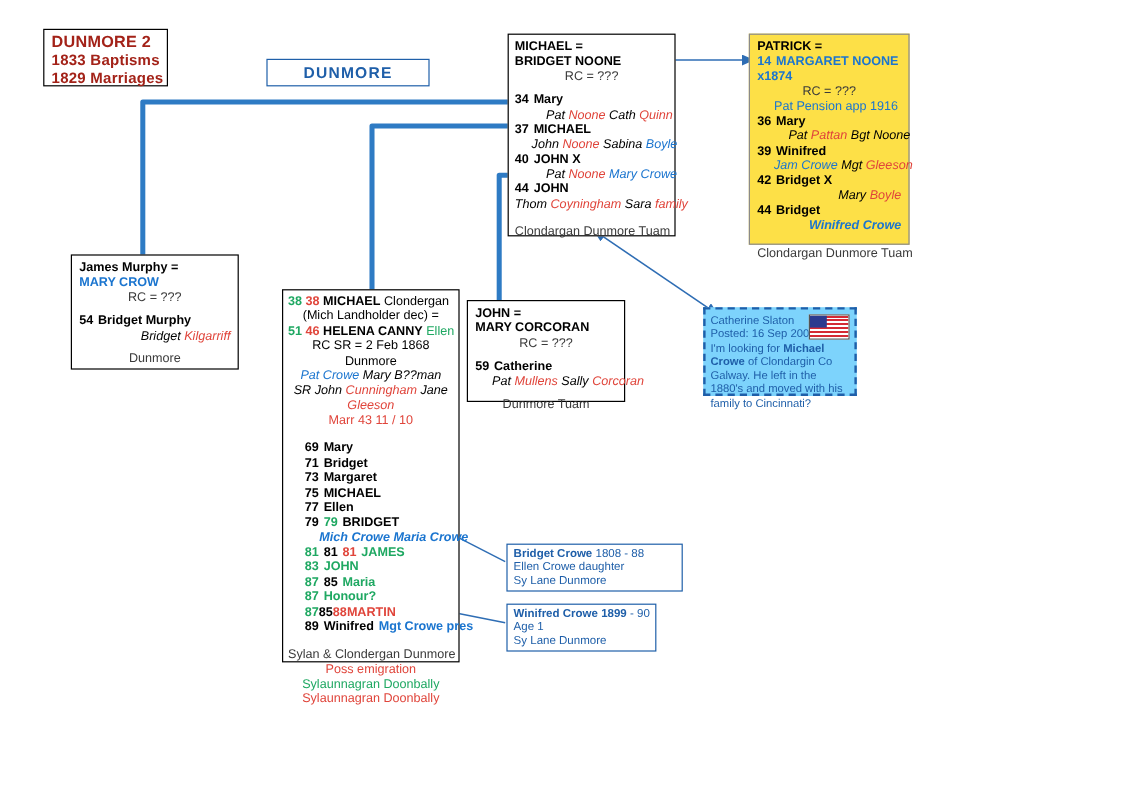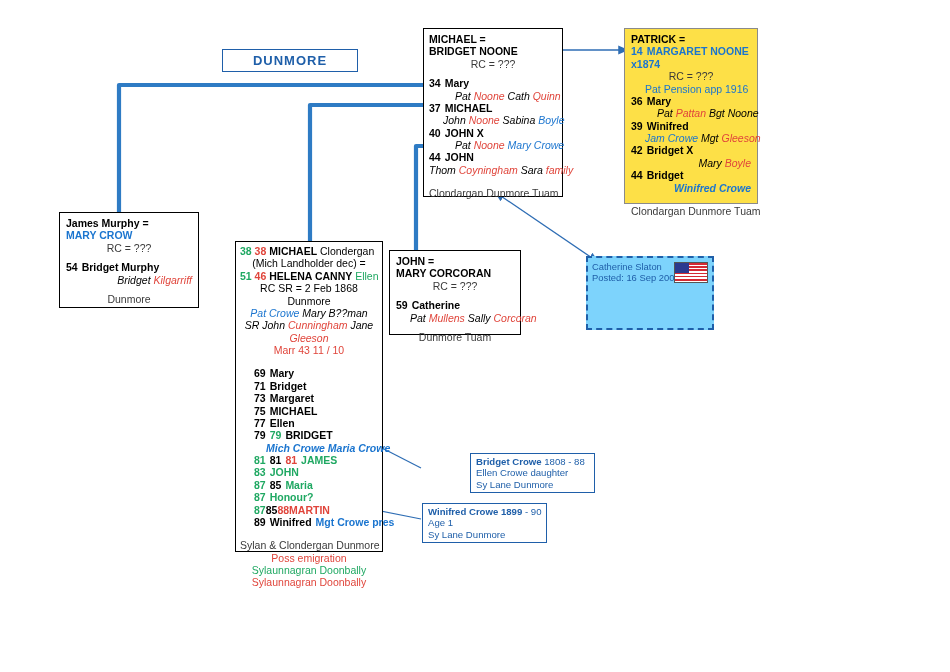--- a/index.html
+++ b/index.html
@@ -66,21 +66,21 @@
   #note-slaton{left:586px;top:256px;width:128px;height:74px;padding:3px 4px;}
   #note-slaton .ln{font-size:9.4px;color:#1F5FA9;line-height:1.22;white-space:normal;}
 
   
   .flag{position:absolute;right:4px;top:4px;width:32px;height:19px;border:1px solid #555;overflow:hidden;background:#fff;}
   .flag .stripes{position:absolute;left:0;top:0;width:32px;height:19px;
     background:repeating-linear-gradient(to bottom,#D42A34 0px,#D42A34 1.6px,#ffffff 1.6px,#ffffff 3.2px);}
   .flag .canton{position:absolute;left:0;top:0;width:14px;height:10px;background:#2B3A8F;}
 
   
-  #box-bridget-crowe{left:422px;top:453px;width:125px;height:40px;padding:2px 5px;margin-left:48px;}
+  #box-bridget-crowe{left:422px;top:453px;width:147px;height:40px;padding:2px 5px;}
   #box-bridget-crowe .ln{font-size:9.6px;color:#1F5FA9;}
   #box-winifred-crowe{left:422px;top:503px;width:125px;height:40px;padding:2px 5px;}
   #box-winifred-crowe .ln{font-size:9.6px;color:#1F5FA9;}
 
   .ind1{padding-left:14px;}
   .ind2{padding-left:26px;}
   .sp{display:inline-block;width:4px;}
   .gap{height:7px;}
   .gap2{height:11px;}
 </style>
@@ -113,20 +113,25 @@
 
     <line x1="520" y1="50" x2="628" y2="50" stroke="#2E6DB4" stroke-width="1.3" marker-end="url(#arS)" marker-start="url(#arSb)"></line>
 
     <line x1="598" y1="262" x2="495" y2="192" stroke="#2E6DB4" stroke-width="1.3" marker-end="url(#arS)" marker-start="url(#arSb)"></line>
 
     <line x1="421" y1="468" x2="306" y2="409" stroke="#2E6DB4" stroke-width="1.2" marker-end="url(#arS)"></line>
 
     <line x1="421" y1="519" x2="300" y2="495" stroke="#2E6DB4" stroke-width="1.2" marker-end="url(#arS)"></line>
   </svg>
 
+  <div class="box box-black" id="hdr-dunmore2">
+    <div class="ln t">DUNMORE 2</div>
+    <div class="ln">1833  Baptisms</div>
+    <div class="ln">1829  Marriages</div>
+  </div>
 
   <div class="box box-blue" id="title-dunmore">
     <div class="ln">DUNMORE</div>
   </div>
 
   <div class="box box-black" id="box-michael-bridget">
     <div class="ln b blk">MICHAEL  =</div>
     <div class="ln b blk">BRIDGET NOONE</div>
     <div class="ln c gry">RC = ???</div>
     <div class="gap"></div>
@@ -309,20 +314,21 @@
     <div class="ln c gry">Dunmore  Tuam</div>
   </div>
 
   <div class="box box-dashed" id="note-slaton">
     <div class="flag">
       <div class="stripes"></div>
       <div class="canton"></div>
     </div>
     <div class="ln">Catherine Slaton</div>
     <div class="ln">Posted: 16 Sep 2000</div>
+    <div class="ln"><span>I'm looking for </span><b>Michael</b> <b>Crowe</b><span> of Clondargin  Co Galway. He left in the 1880's and moved with his family to Cincinnati?</span></div>
   </div>
 
   <div class="box box-blue" id="box-bridget-crowe">
     <div class="ln"><b>Bridget Crowe</b> <span>1808 - 88</span></div>
     <div class="ln">Ellen Crowe daughter</div>
     <div class="ln">Sy Lane Dunmore</div>
   </div>
 
   <div class="box box-blue" id="box-winifred-crowe">
     <div class="ln"><b>Winifred Crowe</b> <b>1899</b> <span>- 90</span></div>

